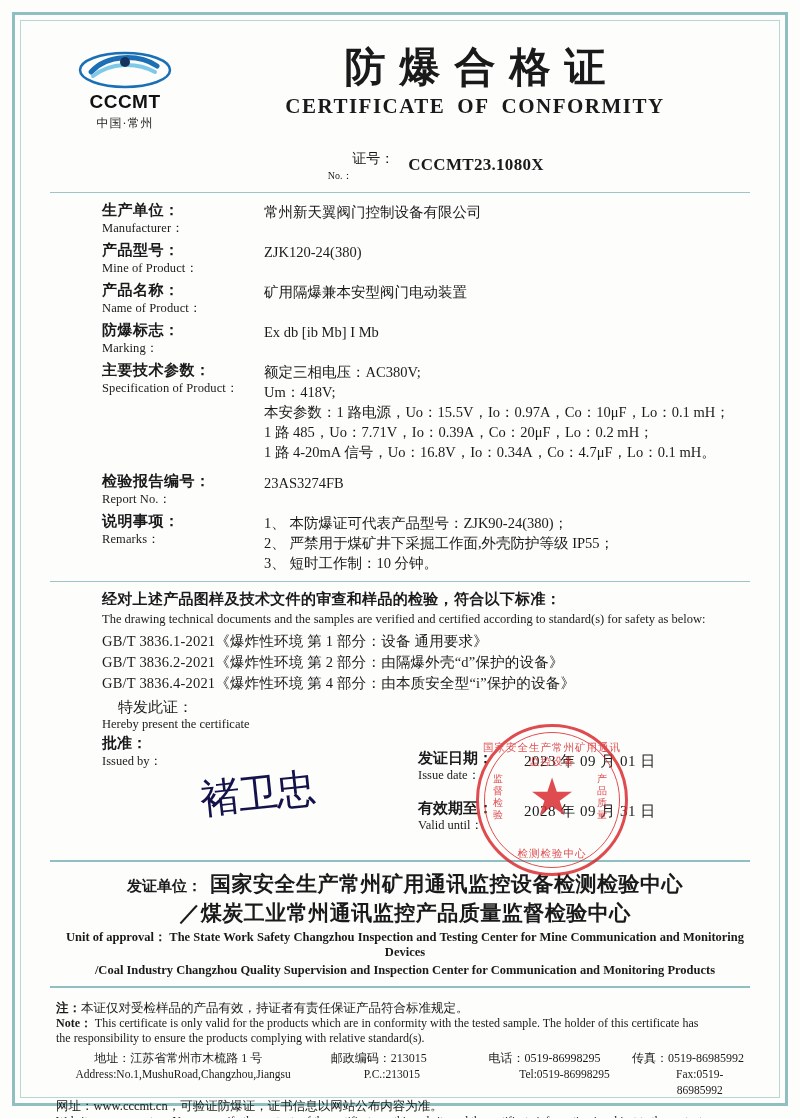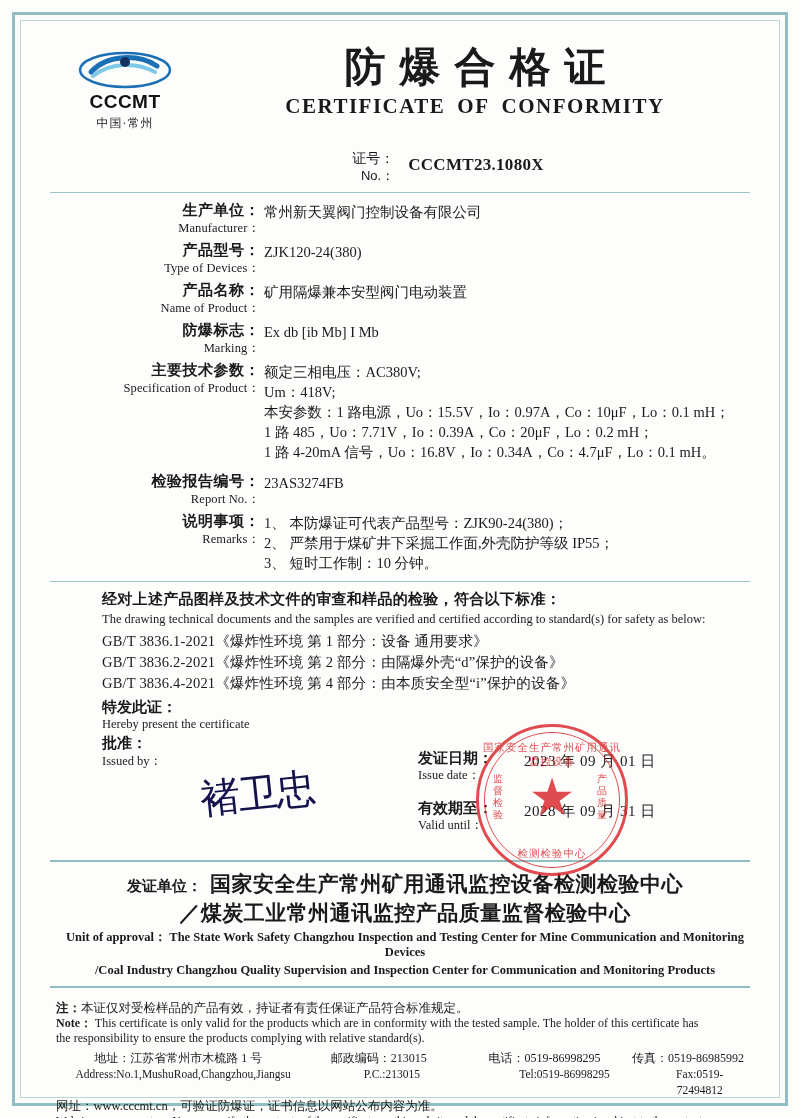--- a/index.html
+++ b/index.html
@@ -112,22 +112,23 @@
     margin-top: 2px;
     padding-left: 30px;
   }
   .certno-label {
     width: 108px;
     text-align: right;
     font-size: 14px;
     line-height: 17px;
   }
   .certno-label .l2 {
-    font-family: Liberation Sans, sans-serif;
-    font-size: 13px;
+    font-family: Liberation Serif, serif;
+    font-size: 10px;
+    text-align: center;
   }
   .certno-value {
     font-size: 17px;
     font-weight: bold;
     padding-left: 14px;
     padding-top: 5px;
     letter-spacing: 0.3px;
   }
 
   .rule {
@@ -143,21 +144,20 @@
     padding-left: 52px;
   }
   .field-row {
     display: flex;
     align-items: flex-start;
     margin-bottom: 4px;
   }
   .field-label {
     flex: 0 0 158px;
     line-height: 18px;
-    text-align: right;
   }
   .f-cn {
     font-size: 15px;
     font-weight: bold;
     letter-spacing: 0.5px;
     display: block;
   }
   .f-en {
     font-size: 12.5px;
     display: block;
@@ -189,22 +189,23 @@
     font-size: 12.5px;
     margin-bottom: 4px;
   }
   .std-item {
     font-size: 14.5px;
     line-height: 21px;
     letter-spacing: 0.2px;
   }
   .hereby-cn {
     font-size: 15px;
-    font-weight: bold;
+    font-weight: normal;
     margin-top: 4px;
+    margin-left: 16px;
   }
   .hereby-en { font-size: 12.5px; }
 
   
   .sig-area {
     position: relative;
     padding-left: 52px;
     height: 118px;
   }
   .approve-label {
@@ -405,21 +406,21 @@
           <span class="f-en">Manufacturer：</span>
         </div>
         <div class="field-value">
           <span class="vline">常州新天翼阀门控制设备有限公司</span>
         </div>
       </div>
 
       <div class="field-row">
         <div class="field-label">
           <span class="f-cn">产品型号：</span>
-          <span class="f-en">Type of Devices：</span>
+          <span class="f-en">Mine of Product：</span>
         </div>
         <div class="field-value">
           <span class="vline">ZJK120-24(380)</span>
         </div>
       </div>
 
       <div class="field-row">
         <div class="field-label">
           <span class="f-cn">产品名称：</span>
           <span class="f-en">Name of Product：</span>
@@ -564,21 +565,21 @@
             <span>电话：</span><span>0519-86998295</span>
           </div>
           <div class="fg-d fg-cn">
             <span>传真：</span><span>0519-86985992</span>
           </div>
         </div>
         <div class="fg-row en">
           <div class="fg-a">Address:No.1,MushuRoad,Changzhou,Jiangsu</div>
           <div class="fg-b">P.C.:213015</div>
           <div class="fg-c">Tel:0519-86998295</div>
-          <div class="fg-d">Fax:0519-72494812</div>
+          <div class="fg-d">Fax:0519-86985992</div>
         </div>
         <div class="website-cn">
           <span>网址：</span><span>www.cccmt.cn，可验证防爆证，证书信息以网站公布内容为准。</span>
         </div>
         <div class="website-en">Website:  www.cccmt.cn. You can verify the contents of the certificate on this website and the certificate information is subject to the content published on it.</div>
       </div>
     </div>
 
   </div>
 </div>

